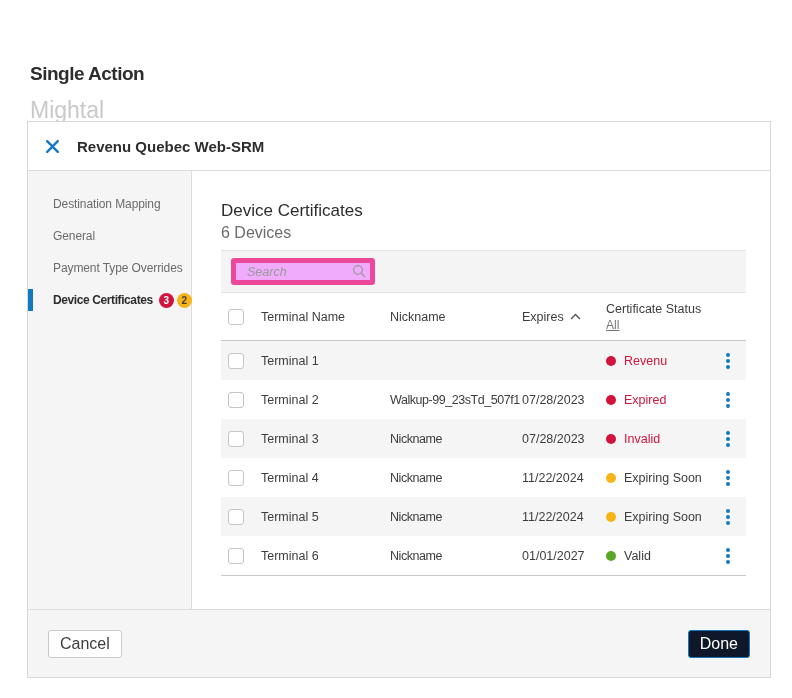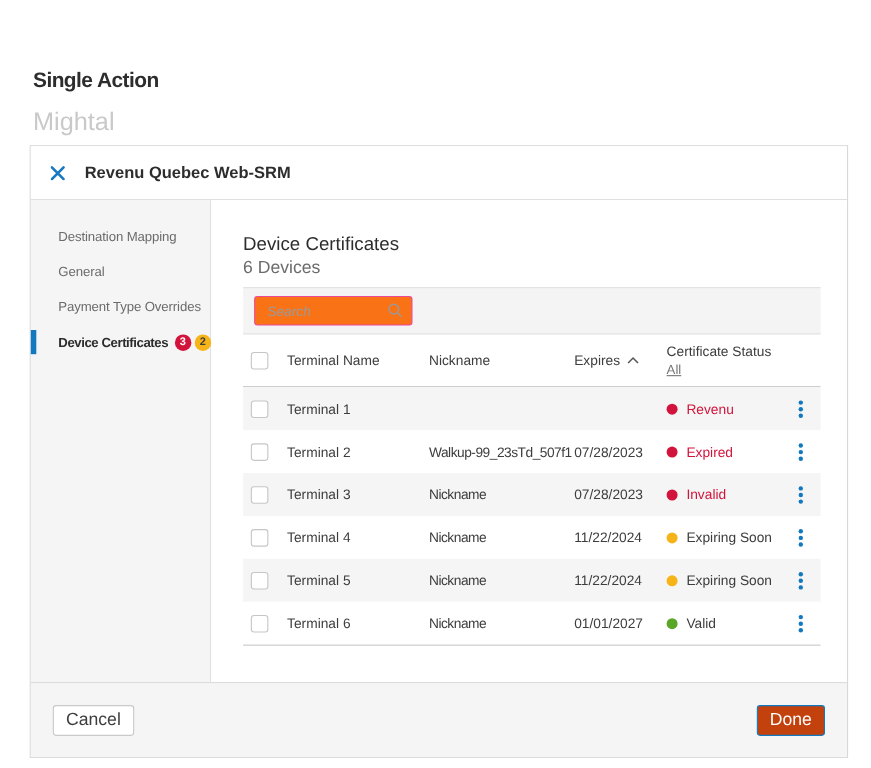--- a/index.html
+++ b/index.html
@@ -15,21 +15,21 @@
     position: absolute; left: 30px; top: 63px;
     font-size: 19px; font-weight: 700; color: #2d2d2d;
     letter-spacing: -0.5px;
   }
   .page-subtitle {
     position: absolute; left: 30px; top: 97px;
     font-size: 23px; font-weight: 400; color: #c9c9c9;
   }
 
   .modal {
-    position: absolute; left: 27px; top: 132px;
+    position: absolute; left: 27px; top: 121px;
     width: 744px; height: 557px;
     background: #ffffff;
     border: 1px solid #d8d8d8;
     display: flex; flex-direction: column;
   }
   .modal-header {
     height: 49px; flex: 0 0 49px;
     border-bottom: 1px solid #dcdcdc;
     display: flex; align-items: center;
     padding-left: 18px;
@@ -96,22 +96,22 @@
     height: 43px;
     background: #f4f4f4;
     border-top: 1px solid #e2e2e2;
     border-bottom: 1px solid #e2e2e2;
     display: flex; align-items: center;
     padding-left: 10px;
   }
   .search-box { position: relative; width: 144px; height: 27px; }
   .search-box input {
     width: 100%; height: 100%;
-    border: 1px solid #ec4899; border-radius: 3px;
-    background: #f97316;
+    border: 5px solid #ec4899; border-radius: 3px;
+    background: #f0abfc;
     padding: 0 30px 0 11px;
     font-family: "Liberation Sans", "DejaVu Sans", sans-serif;
     font-size: 12.5px; color: #444444;
     outline: none;
   }
   .search-box input::placeholder { color: #9a9a9a; font-style: italic; }
   .search-icon {
     position: absolute; right: 9px; top: 6px;
     width: 14px; height: 14px; pointer-events: none;
   }
@@ -179,21 +179,21 @@
     height: 28px; border-radius: 3px;
     font-family: "Liberation Sans", "DejaVu Sans", sans-serif;
     font-size: 16px;
     padding: 0 11px;
     cursor: pointer;
   }
   .btn-secondary {
     background: #ffffff; border: 1px solid #c9c9c9; color: #3d3d3d;
   }
   .btn-primary {
-    background: #c2410c; border: 1px solid #1279bf; color: #ffffff;
+    background: #0f172a; border: 1px solid #1279bf; color: #ffffff;
   }
 </style>
 </head>
 <body>
 
 <div class="page">
 
   <div class="page-title">Single Action</div>
   <div class="page-subtitle">Mightal</div>
 

